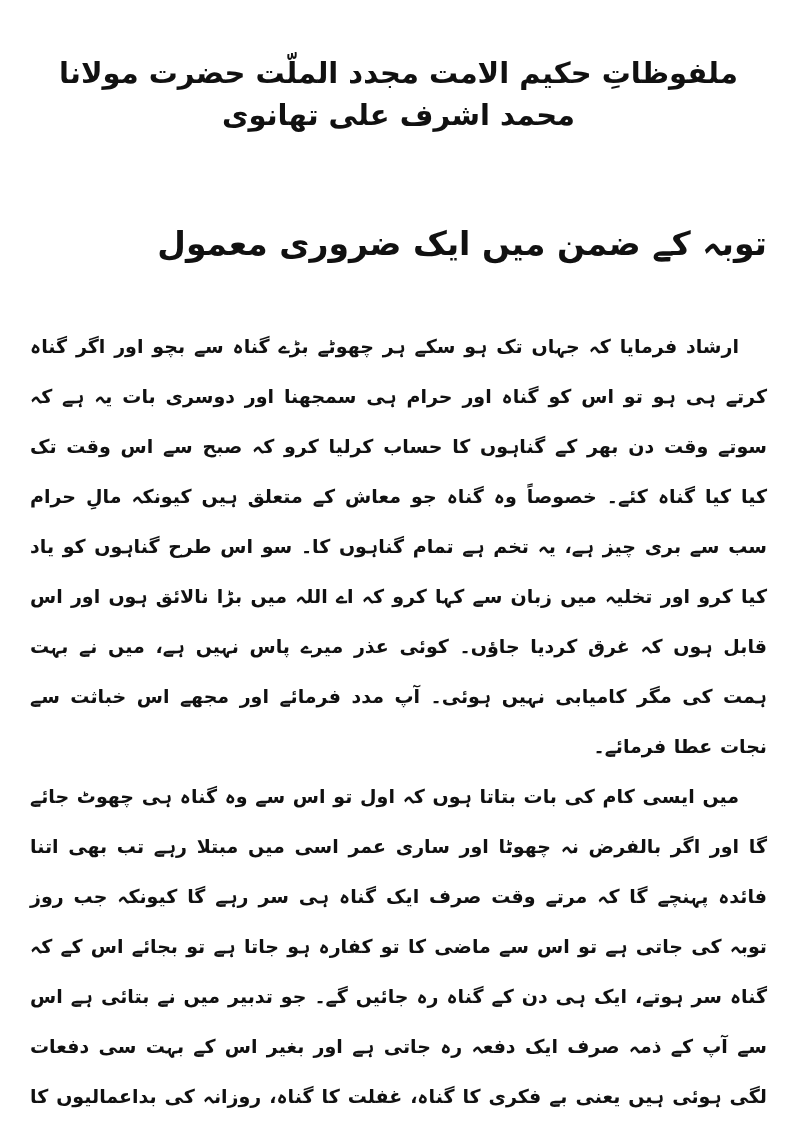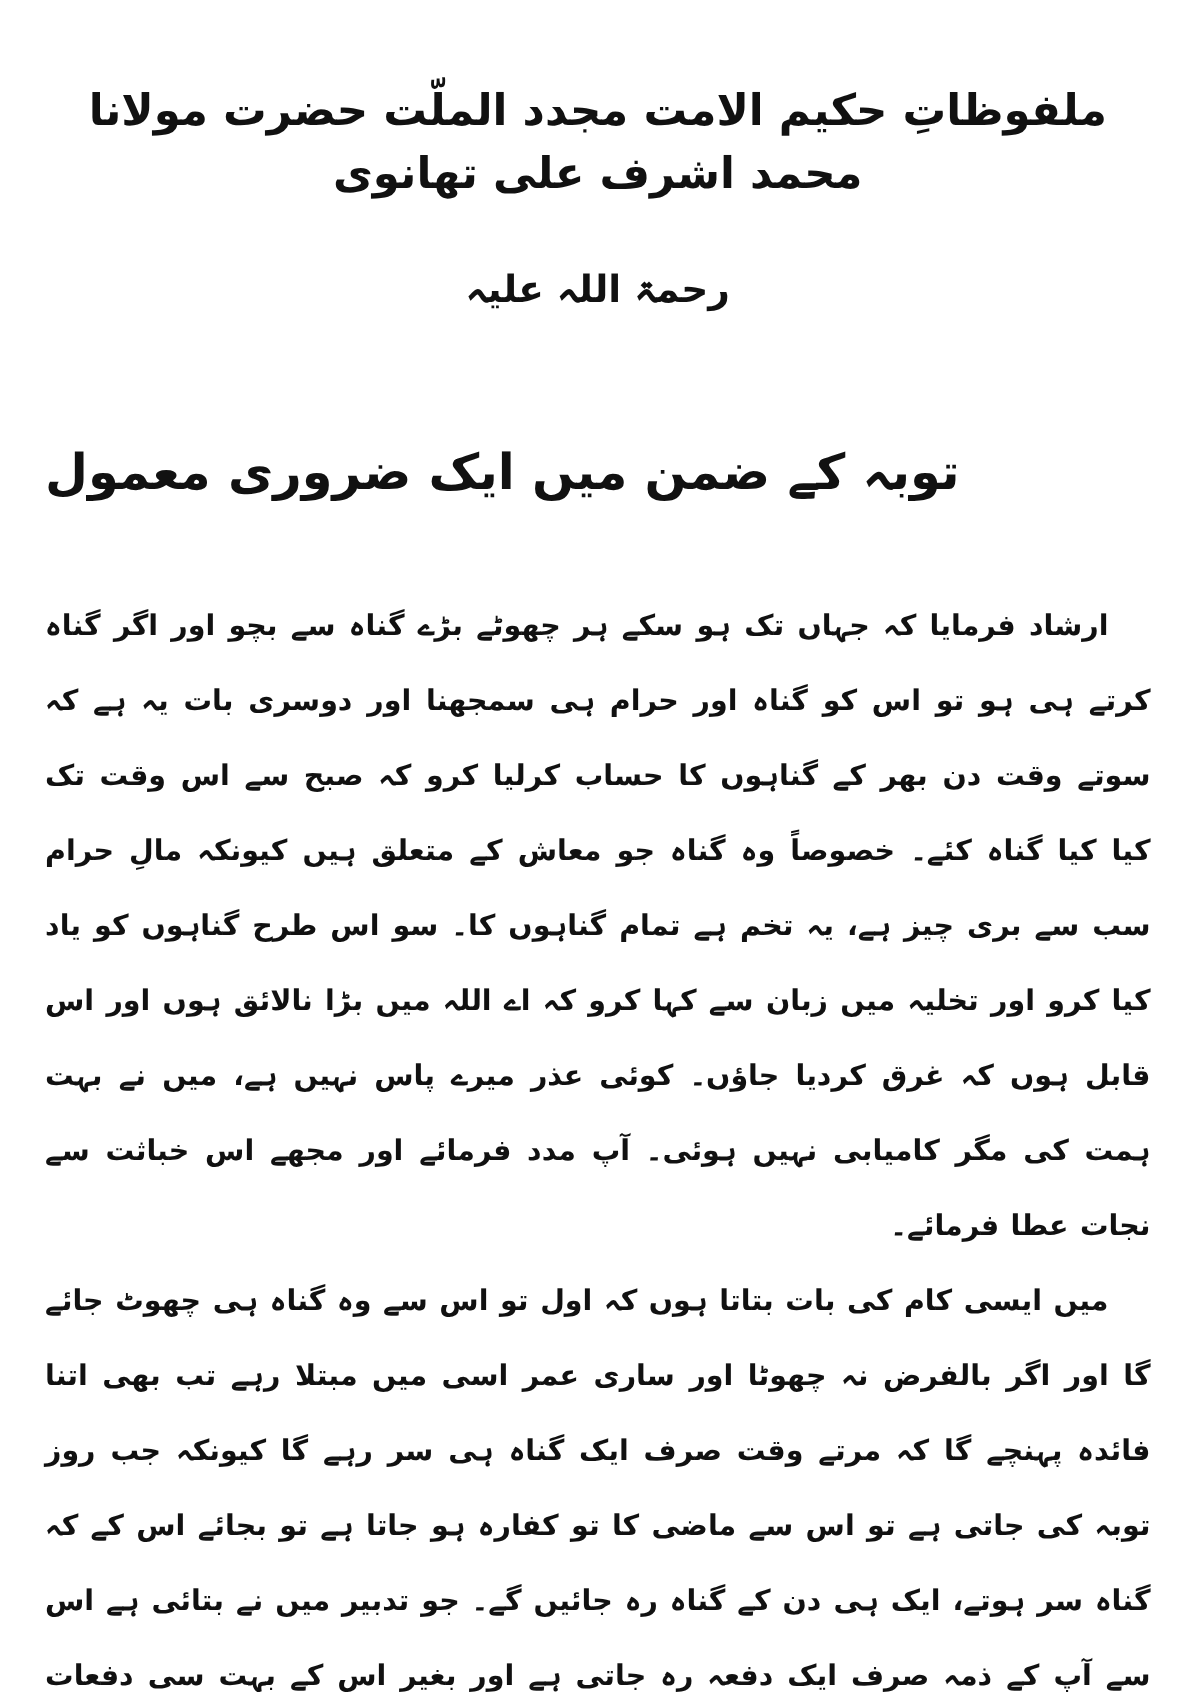--- a/index.html
+++ b/index.html
@@ -31,21 +31,21 @@
     line-height: 1.45;
     margin: 10px 8px 0 8px;
   }
   .doc-honorific {
     text-align: center;
     font-size: 25px;
     font-weight: bold;
     margin-top: 42px;
   }
   .article-heading {
-    text-align: left;
+    text-align: right;
     font-size: 33px;
     font-weight: bold;
     margin: 88px 0 0 0;
   }
   .body-text {
     margin-top: 58px;
   }
   .body-text p {
     margin: 0;
     font-size: 19px;
@@ -56,21 +56,20 @@
     font-weight: bold;
   }
 </style>
 </head>
 <body>
 
 <div class="page">
 
   <h1 class="doc-title">ملفوظاتِ حکیم الامت مجدد الملّت حضرت مولانا محمد اشرف علی تھانوی</h1>
 
-  <div class="doc-honorific">رحمۃ اللہ علیہ</div>
 
   <h2 class="article-heading">توبہ کے ضمن میں ایک ضروری معمول</h2>
 
   <div class="body-text">
     <p>ارشاد فرمایا کہ جہاں تک ہو سکے ہر چھوٹے بڑے گناہ سے بچو اور اگر گناہ کرتے ہی ہو تو اس کو گناہ اور حرام ہی سمجھنا اور دوسری بات یہ ہے کہ سوتے وقت دن بھر کے گناہوں کا حساب کرلیا کرو کہ صبح سے اس وقت تک کیا کیا گناہ کئے۔ خصوصاً وہ گناہ جو معاش کے متعلق ہیں کیونکہ مالِ حرام سب سے بری چیز ہے، یہ تخم ہے تمام گناہوں کا۔ سو اس طرح گناہوں کو یاد کیا کرو اور تخلیہ میں زبان سے کہا کرو کہ اے اللہ میں بڑا نالائق ہوں اور اس قابل ہوں کہ غرق کردیا جاؤں۔ کوئی عذر میرے پاس نہیں ہے، میں نے بہت ہمت کی مگر کامیابی نہیں ہوئی۔ آپ مدد فرمائے اور مجھے اس خباثت سے نجات عطا فرمائے۔</p>
     <p>میں ایسی کام کی بات بتاتا ہوں کہ اول تو اس سے وہ گناہ ہی چھوٹ جائے گا اور اگر بالفرض نہ چھوٹا اور ساری عمر اسی میں مبتلا رہے تب بھی اتنا فائدہ پہنچے گا کہ مرتے وقت صرف ایک گناہ ہی سر رہے گا کیونکہ جب روز توبہ کی جاتی ہے تو اس سے ماضی کا تو کفارہ ہو جاتا ہے تو بجائے اس کے کہ گناہ سر ہوتے، ایک ہی دن کے گناہ رہ جائیں گے۔ جو تدبیر میں نے بتائی ہے اس سے آپ کے ذمہ صرف ایک دفعہ رہ جاتی ہے اور بغیر اس کے بہت سی دفعات لگی ہوئی ہیں یعنی بے فکری کا گناہ، غفلت کا گناہ، روزانہ کی بداعمالیوں کا گناہ۔ اگر یہ تدبیر کرو گے تو صرف ایک ہی عمل کا گناہ رہ جائے گا۔</p>
   </div>
 
 </div>
 

